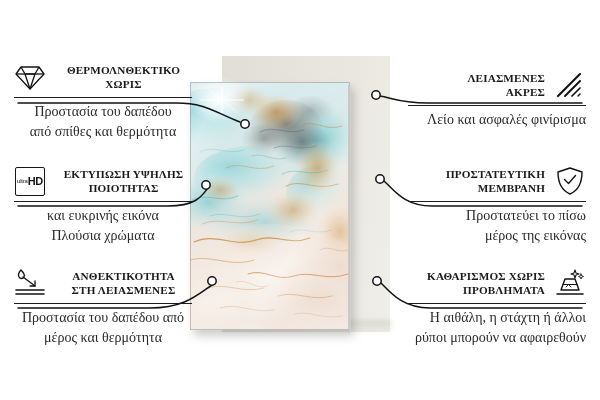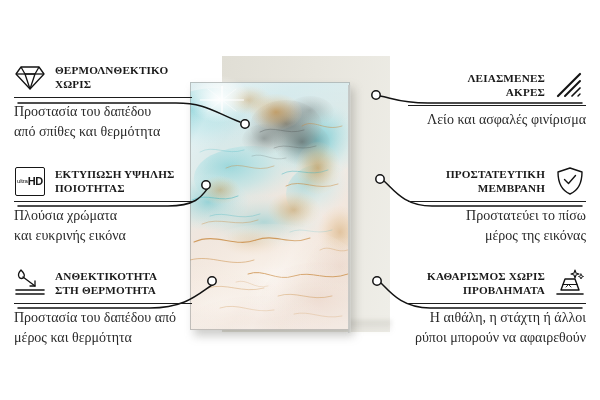--- a/index.html
+++ b/index.html
@@ -135,21 +135,21 @@
     left: 0; top: 0;
     width: 600px; height: 400px;
     pointer-events: none;
   }
 
   
   .feature {
     position: absolute;
     width: 178px;
   }
-  .feature.left  { left: 14px;  text-align: left; }
+  .feature.left  { left: 14px;  text-align: center; }
   .feature.right { right: 14px; text-align: right; }
 
   .f-head {
     display: flex;
     align-items: center;
     gap: 9px;
     min-height: 34px;
   }
   .feature.right .f-head { flex-direction: row-reverse; }
 
@@ -411,41 +411,41 @@
           <span class="h">HD</span>
         </span>
       </span>
       <span class="f-title">
         <span>ΕΚΤΥΠΩΣΗ ΥΨΗΛΗΣ</span><br>
         <span>ΠΟΙΟΤΗΤΑΣ</span>
       </span>
     </div>
     <div class="f-rule"></div>
     <div class="f-desc">
+      <div>και ευκρινής εικόνα</div>
       <div>Πλούσια χρώματα</div>
-      <div>και ευκρινής εικόνα</div>
     </div>
   </div>
 
   <div class="feature left l3">
     <div class="f-head">
       <span class="f-icon">
         <svg width="32" height="30" viewBox="0 0 32 30" xmlns="http://www.w3.org/2000/svg">
           <g fill="none" stroke="#131313" stroke-linecap="round" stroke-linejoin="round">
             <path d="M7 2 C10 5, 11 7, 10 9 C9 11, 6 11, 5 9 C4 7, 5 4, 7 2 Z" stroke-width="1.3"></path>
             <path d="M9 9 L21 18" stroke-width="1.3"></path>
             <path d="M16 18 L21 18 L21 13" stroke-width="1.3"></path>
             <line x1="2" y1="22" x2="30" y2="22" stroke-width="1.6"></line>
             <line x1="2" y1="26" x2="30" y2="26" stroke-width="1.6"></line>
           </g>
         </svg>
       </span>
       <span class="f-title">
         <span>ΑΝΘΕΚΤΙΚΟΤΗΤΑ</span><br>
-        <span>ΣΤΗ ΘΕΡΜΟΤΗΤΑ</span>
+        <span>ΣΤΗ ΛΕΙΑΣΜΕΝΕΣ</span>
       </span>
     </div>
     <div class="f-rule"></div>
     <div class="f-desc">
       <div>Προστασία του δαπέδου από</div>
       <div>μέρος και θερμότητα</div>
     </div>
   </div>
 
   <div class="feature right r1">

